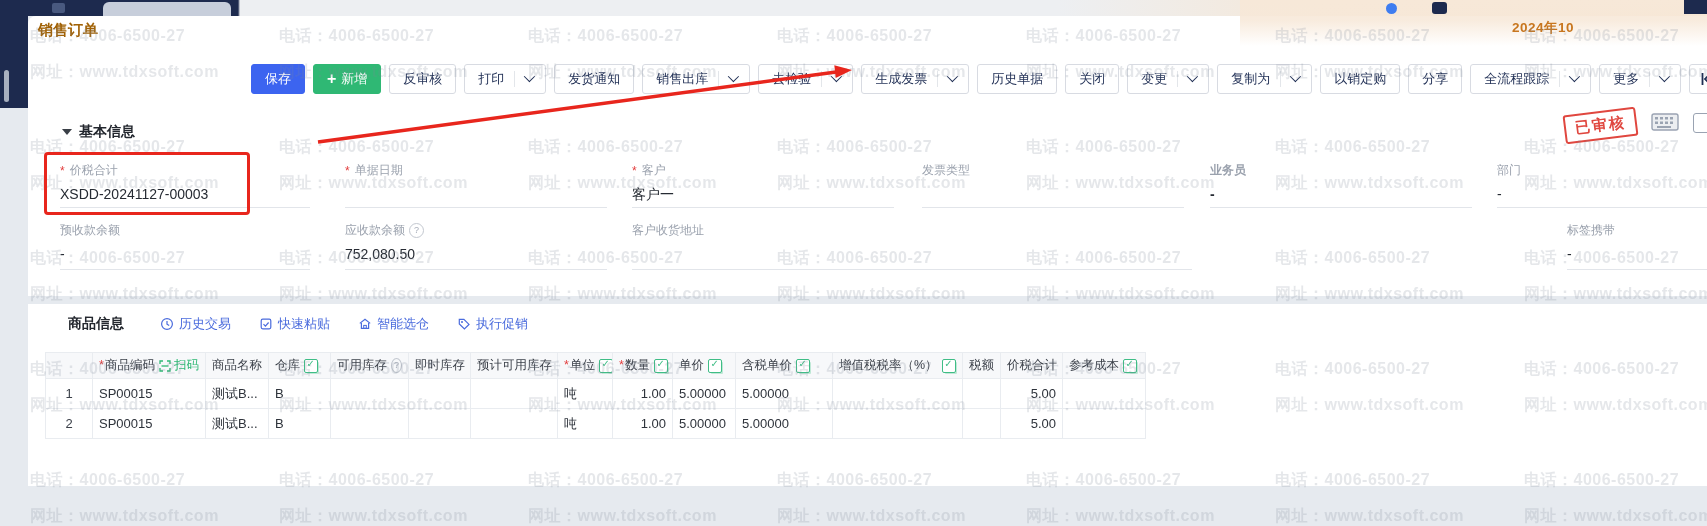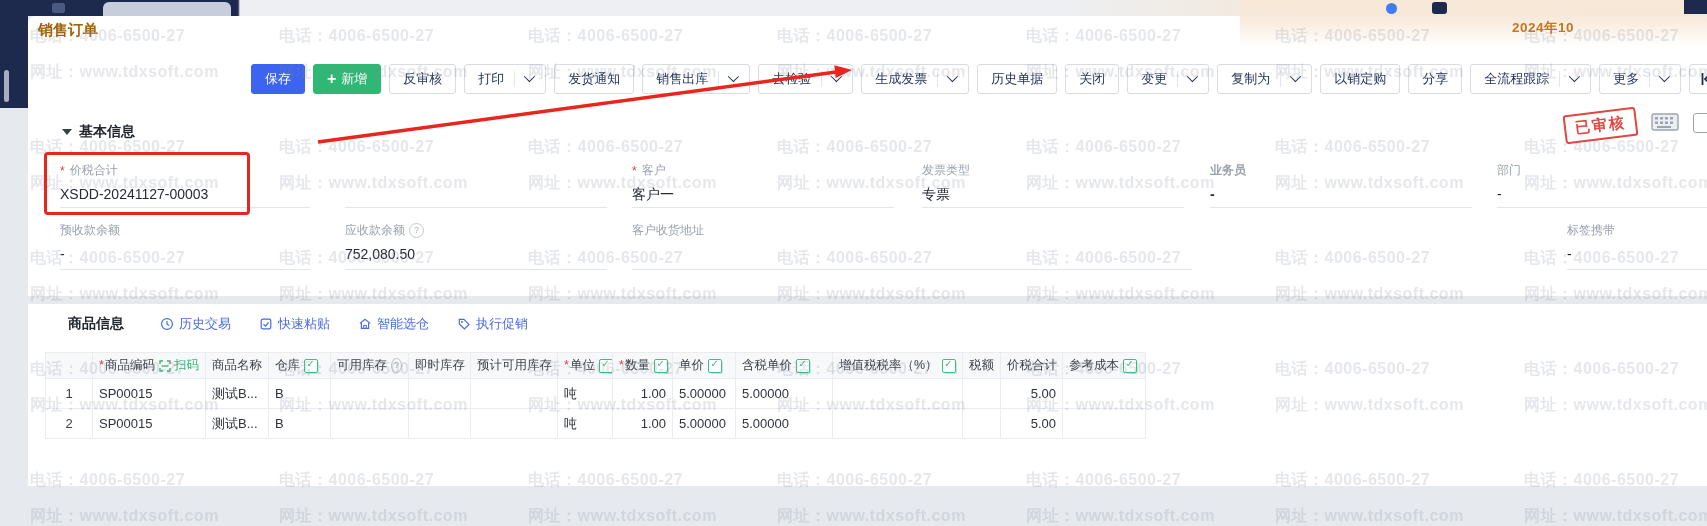--- a/index.html
+++ b/index.html
@@ -181,32 +181,34 @@
       <span>基本信息</span>
     </div>
 
     <div class="abs field" style="left:32px;top:146px;width:250px;height:46px;">
       <div class="f-label req">
           <span>价税合计</span>
         </div>
       <div class="f-value">XSDD-20241127-00003</div>
     </div>
     <div class="abs field" style="left:317px;top:146px;width:262px;height:46px;">
+      <div class="f-label req">
+          <span>单据日期</span>
+        </div>
     </div>
     <div class="abs field" style="left:604px;top:146px;width:262px;height:46px;">
       <div class="f-label req">
           <span>客户</span>
         </div>
       <div class="f-value">客户一</div>
     </div>
     <div class="abs field" style="left:894px;top:146px;width:262px;height:46px;">
       <div class="f-label">
           <span>发票类型</span>
         </div>
-      <div class="f-value">专票</div>
     </div>
     <div class="abs field" style="left:1182px;top:146px;width:262px;height:46px;font-weight:bold;">
       <div class="f-label">
           <span>业务员</span>
         </div>
       <div class="f-value">-</div>
     </div>
     <div class="abs field" style="left:1469px;top:146px;width:210px;height:46px;">
       <div class="f-label">
           <span>部门</span>

